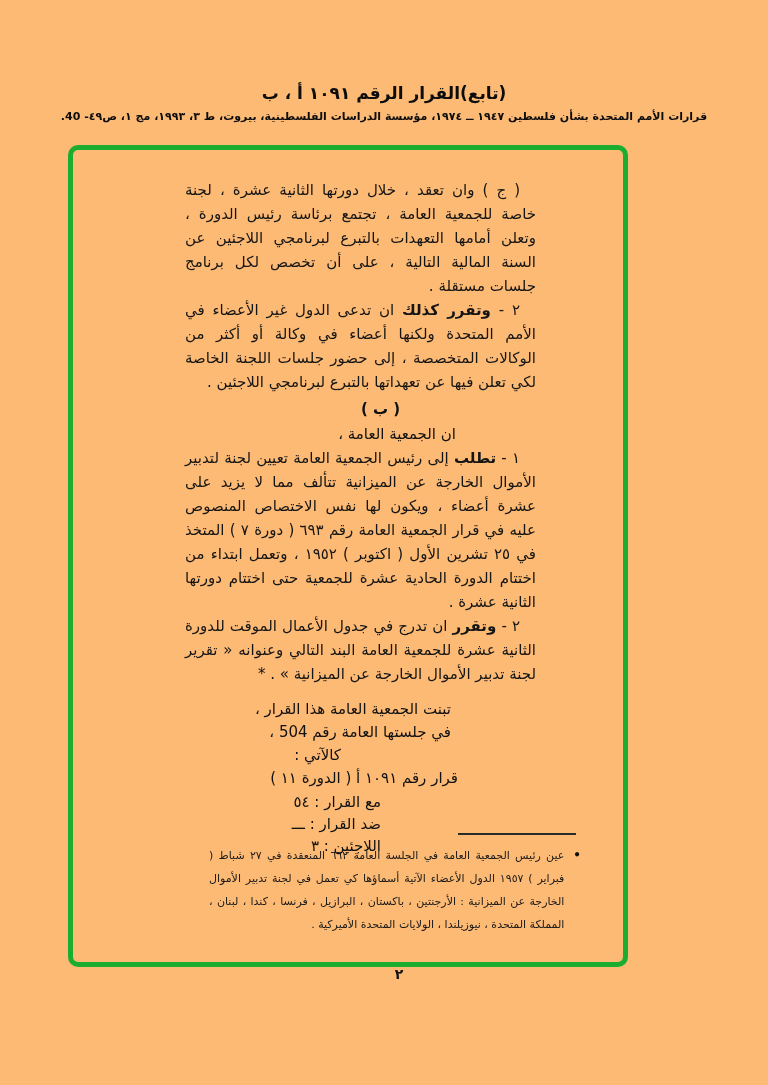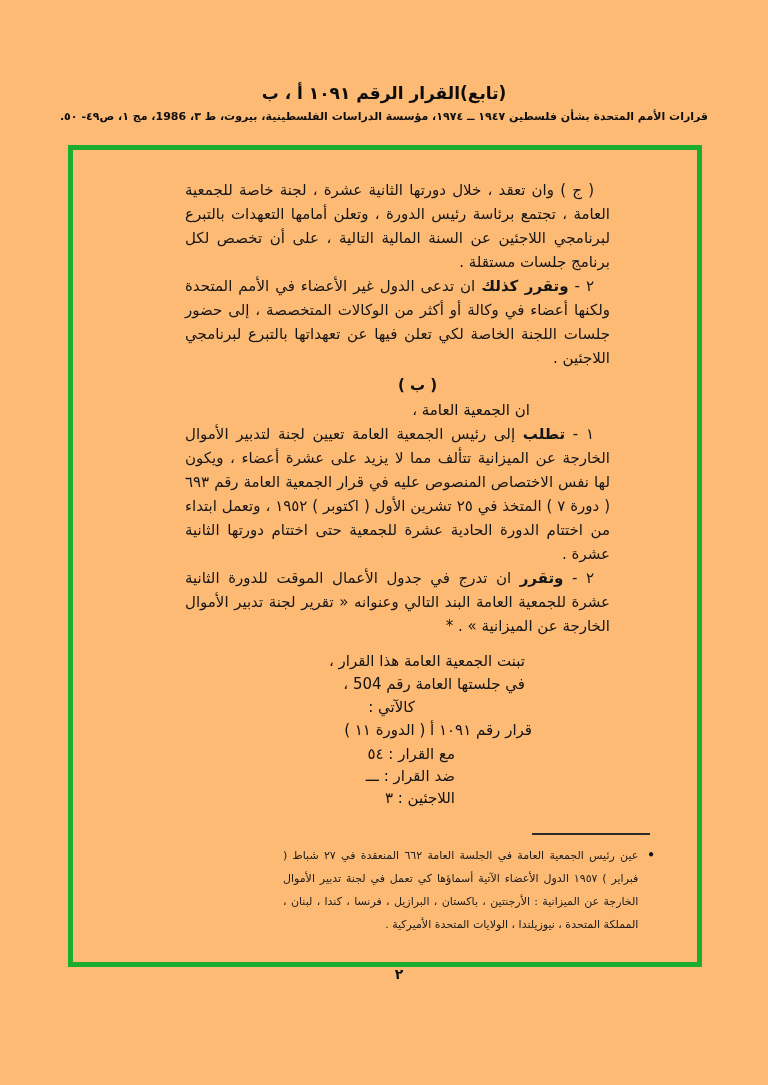--- a/index.html
+++ b/index.html
@@ -21,23 +21,23 @@
   .header-line2 {
     position: absolute; top: 110px; left: 28px; right: 28px;
     text-align: center; direction: rtl;
     font-size: 11px; font-weight: bold; color: #0d0d0d;
     white-space: nowrap;
   }
 
   
   .green-box {
     position: absolute; left: 68px; top: 145px;
-    width: 634px; height: 822px;
+    width: 560px; height: 822px;
     border: 5px solid #1aad30;
-    border-radius: 0;
+    border-radius: 10px;
     background: transparent;
     padding-left: 20px;
   }
 
   
   .content {
     position: absolute; top: 0; left: 0; right: 0;
     padding: 28px 87px 0 112px;
     direction: rtl;
   }
@@ -86,21 +86,21 @@
     font-size: 14px; font-weight: bold;
   }
 </style>
 </head>
 <body>
 
 <div class="page">
 
   <div class="header-line1">(تابع)القرار الرقم  ١٠٩١ أ ، ب</div>
 
-  <div class="header-line2">قرارات الأمم المتحدة بشأن فلسطين ١٩٤٧ ــ ١٩٧٤، مؤسسة الدراسات الفلسطينية، بيروت، ط ٣، 1986، مج ١، ص٤٩- ٥٠.</div>
+  <div class="header-line2">قرارات الأمم المتحدة بشأن فلسطين ١٩٤٧ ــ ١٩٧٤، مؤسسة الدراسات الفلسطينية، بيروت، ط ٣، ١٩٩٣، مج ١، ص٤٩- 40.</div>
 
   <div class="green-box" style="border-color: rgb(26, 173, 48);">
     <div class="content">
 
       <p class="para"><span>( ج ) وان تعقد ، خلال دورتها الثانية عشرة ، لجنة خاصة للجمعية العامة ، تجتمع برئاسة رئيس الدورة ، وتعلن أمامها التعهدات بالتبرع لبرنامجي اللاجئين عن السنة المالية التالية ، على أن تخصص لكل برنامج جلسات مستقلة .</span></p>
 
       <p class="para"><span>٢ - </span><span style="font-weight: bold;">وتقرر كذلك</span><span> ان تدعى الدول غير الأعضاء في الأمم المتحدة ولكنها أعضاء في وكالة أو أكثر من الوكالات المتخصصة ، إلى حضور جلسات اللجنة الخاصة لكي تعلن فيها عن تعهداتها بالتبرع لبرنامجي اللاجئين .</span></p>
 
       <div class="section-b">( ب )</div>
 

